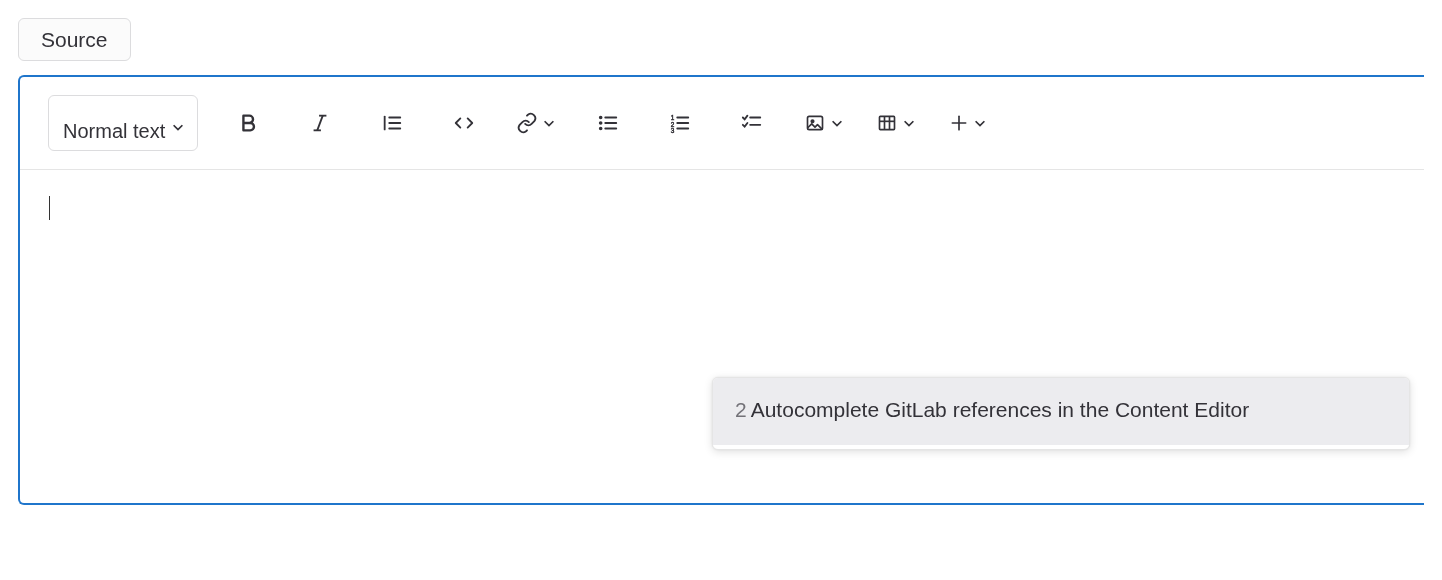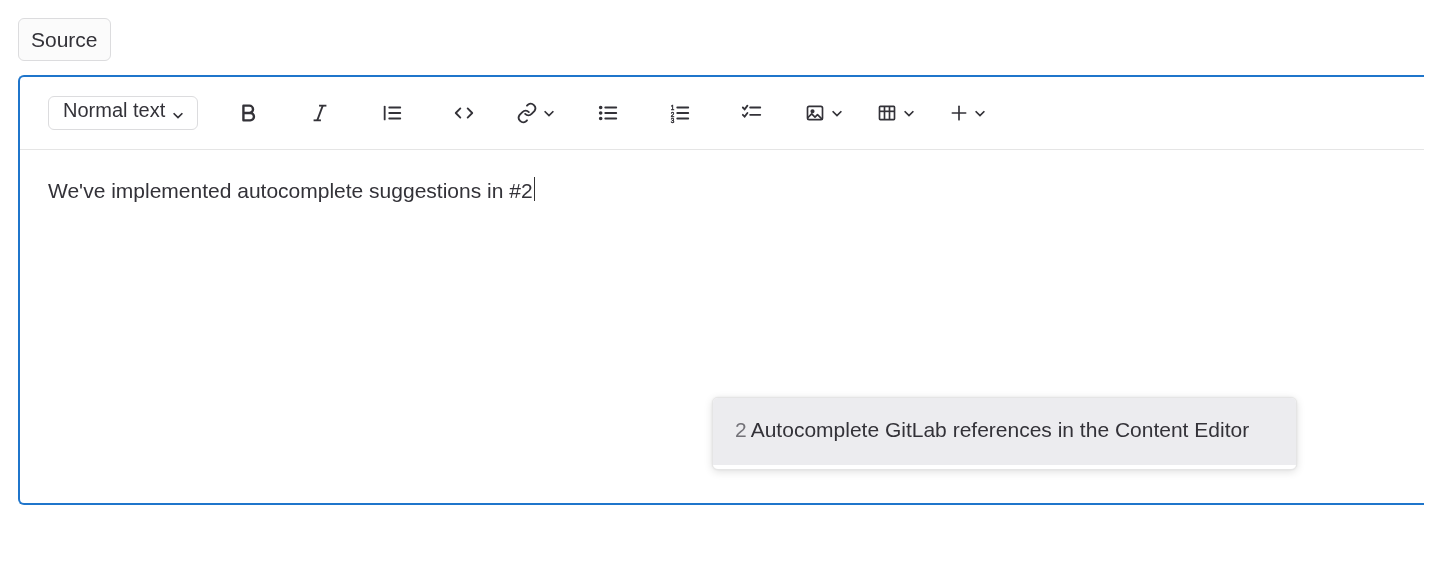--- a/index.html
+++ b/index.html
@@ -10,21 +10,21 @@
     background: #fff;
     color: #333238;
   }
   .tab-row {
     display: flex;
     gap: 8px;
     margin-bottom: 14px;
   }
   .tab-button {
     font-size: 21px;
-    padding: 8px 12px;
+    padding: 8px 22px;
     border: 1px solid #dcdcde;
     border-radius: 6px;
     background: #fff;
     color: #333238;
     font-family: inherit;
     line-height: 1.2;
   }
   .tab-button.inactive {
     background: #fbfbfb;
     border-color: #dcdcde;
@@ -46,25 +46,25 @@
   .toolbar {
     display: flex;
     align-items: center;
     gap: 0;
     padding: 0 28px 18px 28px;
     border-bottom: 1px solid #e5e5e5;
     margin-bottom: 26px;
   }
   .heading-select {
     display: flex;
-    align-items: flex-end;
+    align-items: flex-start;
     gap: 6px;
     border: 1px solid #dcdcde;
     border-radius: 6px;
-    padding: 2px 12px 7px 14px;
+    padding: 24px 12px 7px 14px;
     font-size: 20px;
     color: #333238;
     margin-right: 28px;
     background: #fff;
   }
   .tool-button {
     display: flex;
     align-items: center;
     justify-content: center;
     min-width: 44px;
@@ -88,22 +88,22 @@
     display: inline-block;
     width: 1px;
     height: 24px;
     background: #333;
     vertical-align: -3px;
     margin-left: 1px;
   }
   .autocomplete-popover {
     position: absolute;
     left: 692px;
-    top: 320px;
-    width: 585px;
+    top: 300px;
+    width: 698px;
     background: #fff;
     border: 1px solid #e5e5e5;
     border-radius: 6px;
     box-shadow: 0 2px 8px rgba(0,0,0,0.12), 0 0 2px rgba(0,0,0,0.08);
     overflow: hidden;
   }
   .autocomplete-item {
     padding: 16px 22px 18px 22px;
     background: #ececef;
     font-size: 21px;
@@ -235,21 +235,21 @@
           <line x1="4" y1="12" x2="20" y2="12"></line>
         </svg>
       <svg class="chev" viewBox="0 0 16 16" fill="none" stroke="currentColor" stroke-width="2">
           <path d="M3 6l5 5 5-5"></path>
         </svg>
     </div>
 
   </div>
 
   <div class="content-area">
-    <span class="content-line">We've implemented autocomplete suggestions in #2</span><span class="cursor-caret"></span>
+    <span class="cursor-caret"></span>
   </div>
 
   <div class="autocomplete-popover">
     <div class="autocomplete-item">
       <span class="ref-id">2</span><span>Autocomplete GitLab references in the Content Editor</span>
     </div>
   </div>
 
 </div>
 

